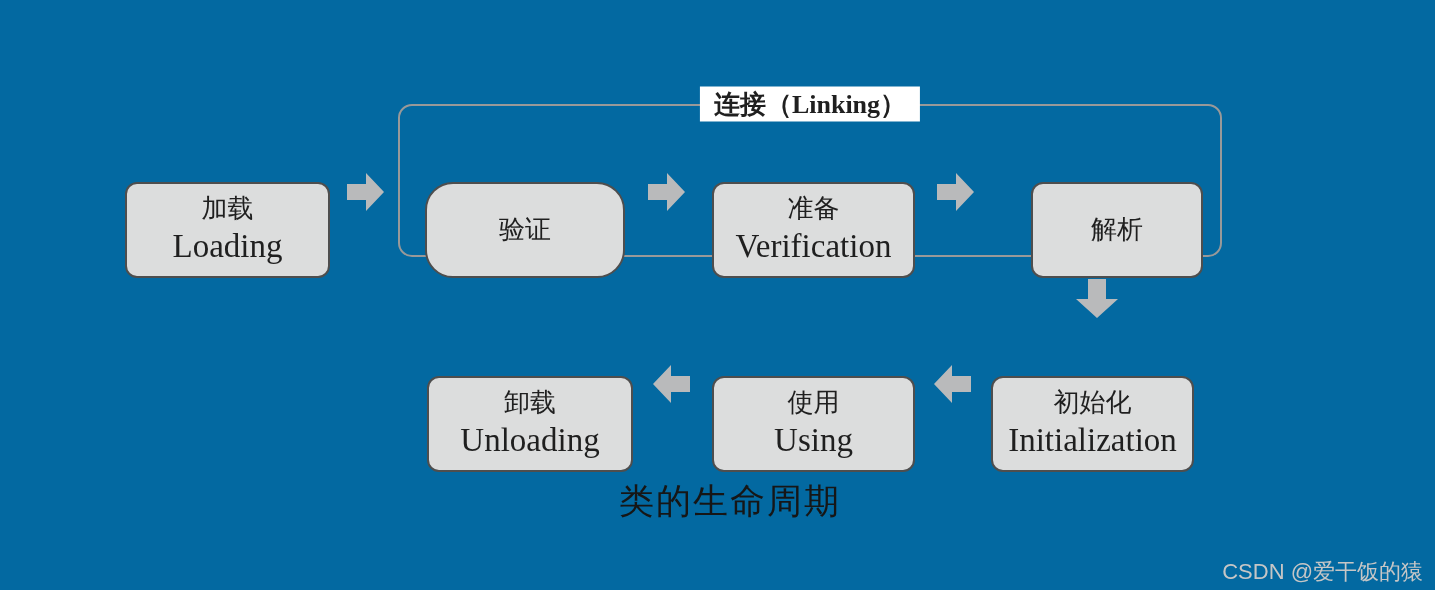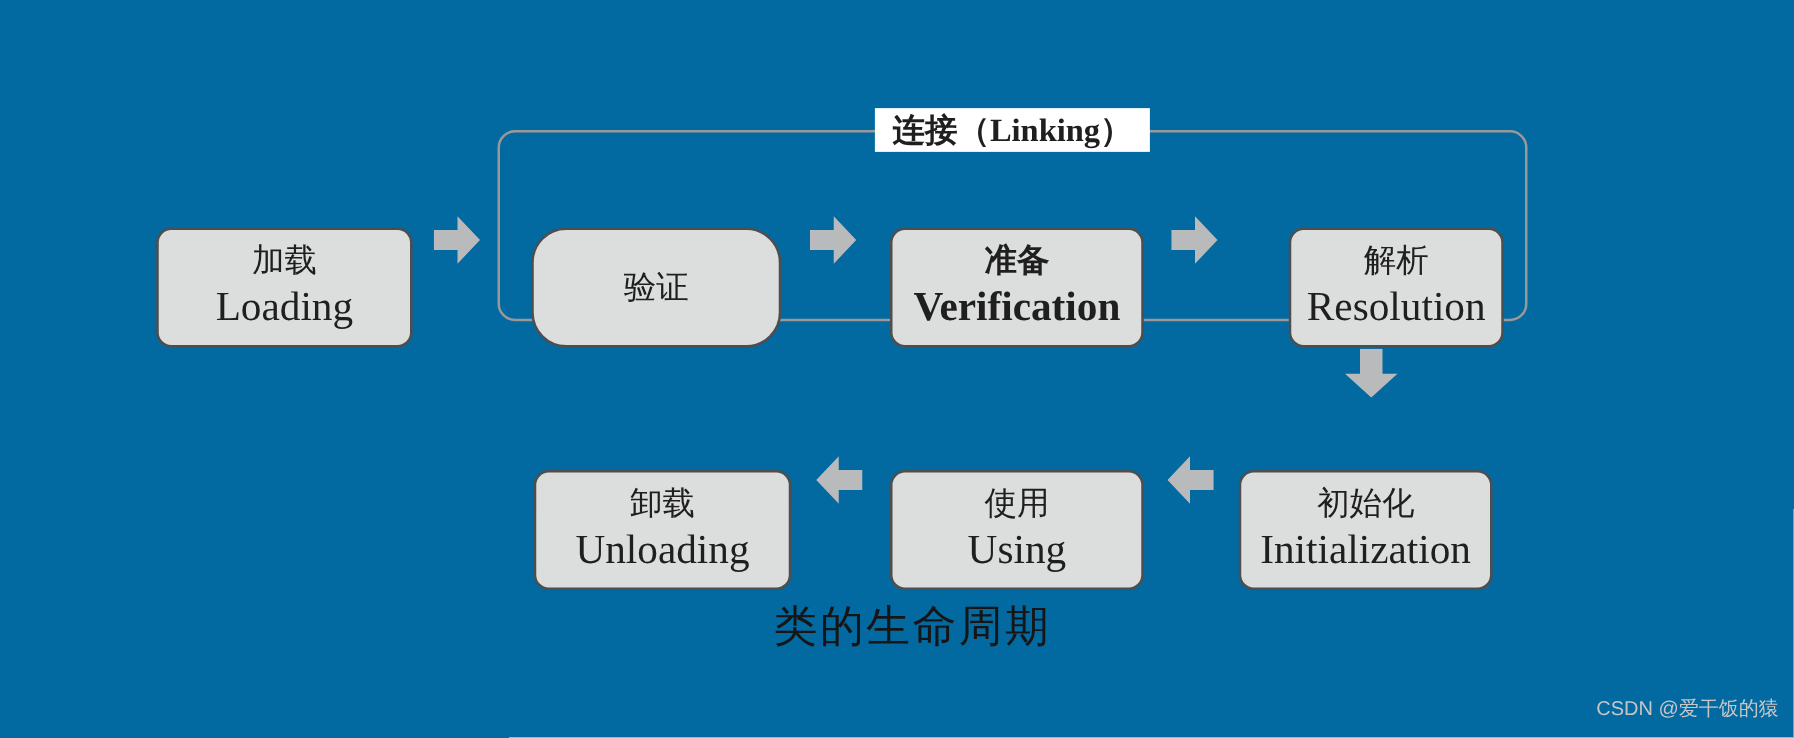--- a/index.html
+++ b/index.html
@@ -59,21 +59,21 @@
   .arrow {
     position: absolute;
     line-height: 0;
   }
   .arrow svg { display: block; }
   .arrow polygon { fill: #b9babb; }
 
   
   .pos-loading        { left: 125px; top: 142px; width: 205px; height: 96px; }
   .pos-verification   { left: 425px; top: 142px; width: 200px; height: 96px; border-radius: 28px; }
-  .pos-preparation    { left: 712px; top: 142px; width: 203px; height: 96px; font-weight: bold; }
+  .pos-preparation    { left: 712px; top: 142px; width: 203px; height: 96px; }
   .pos-resolution     { left: 1031px; top: 142px; width: 172px; height: 96px; }
   .pos-initialization { left: 991px; top: 336px; width: 203px; height: 96px; }
   .pos-using          { left: 712px; top: 336px; width: 203px; height: 96px; }
   .pos-unloading      { left: 427px; top: 336px; width: 206px; height: 96px; }
 
   .pos-arrow-1 { left: 347px;  top: 172px; }
   .pos-arrow-2 { left: 648px;  top: 172px; }
   .pos-arrow-3 { left: 937px;  top: 172px; }
   .pos-arrow-4 { left: 1075px; top: 279px; }
   .pos-arrow-5 { left: 933px;  top: 364px; }
@@ -88,21 +88,21 @@
     font-size: 35px;
     color: #161616;
     letter-spacing: 2px;
     margin-top: 12px;
   }
   .watermark {
     position: absolute;
     right: 12px;
     top: 557px;
     font-family: "Liberation Sans", "DejaVu Sans", sans-serif;
-    font-size: 16px;
+    font-size: 22px;
     color: #c6c6c6;
     white-space: nowrap;
   }
 </style>
 </head>
 <body>
 
 <div class="canvas">
 
   <div class="linking-container">
@@ -118,21 +118,20 @@
     <span class="zh">验证</span>
   </div>
 
   <div class="stage-box pos-preparation">
     <span class="zh">准备</span>
     <span class="en">Verification</span>
   </div>
 
   <div class="stage-box pos-resolution">
     <span class="zh">解析</span>
-    <span class="en">Resolution</span>
   </div>
 
   <div class="stage-box pos-initialization">
     <span class="zh">初始化</span>
     <span class="en">Initialization</span>
   </div>
 
   <div class="stage-box pos-using">
     <span class="zh">使用</span>
     <span class="en">Using</span>

